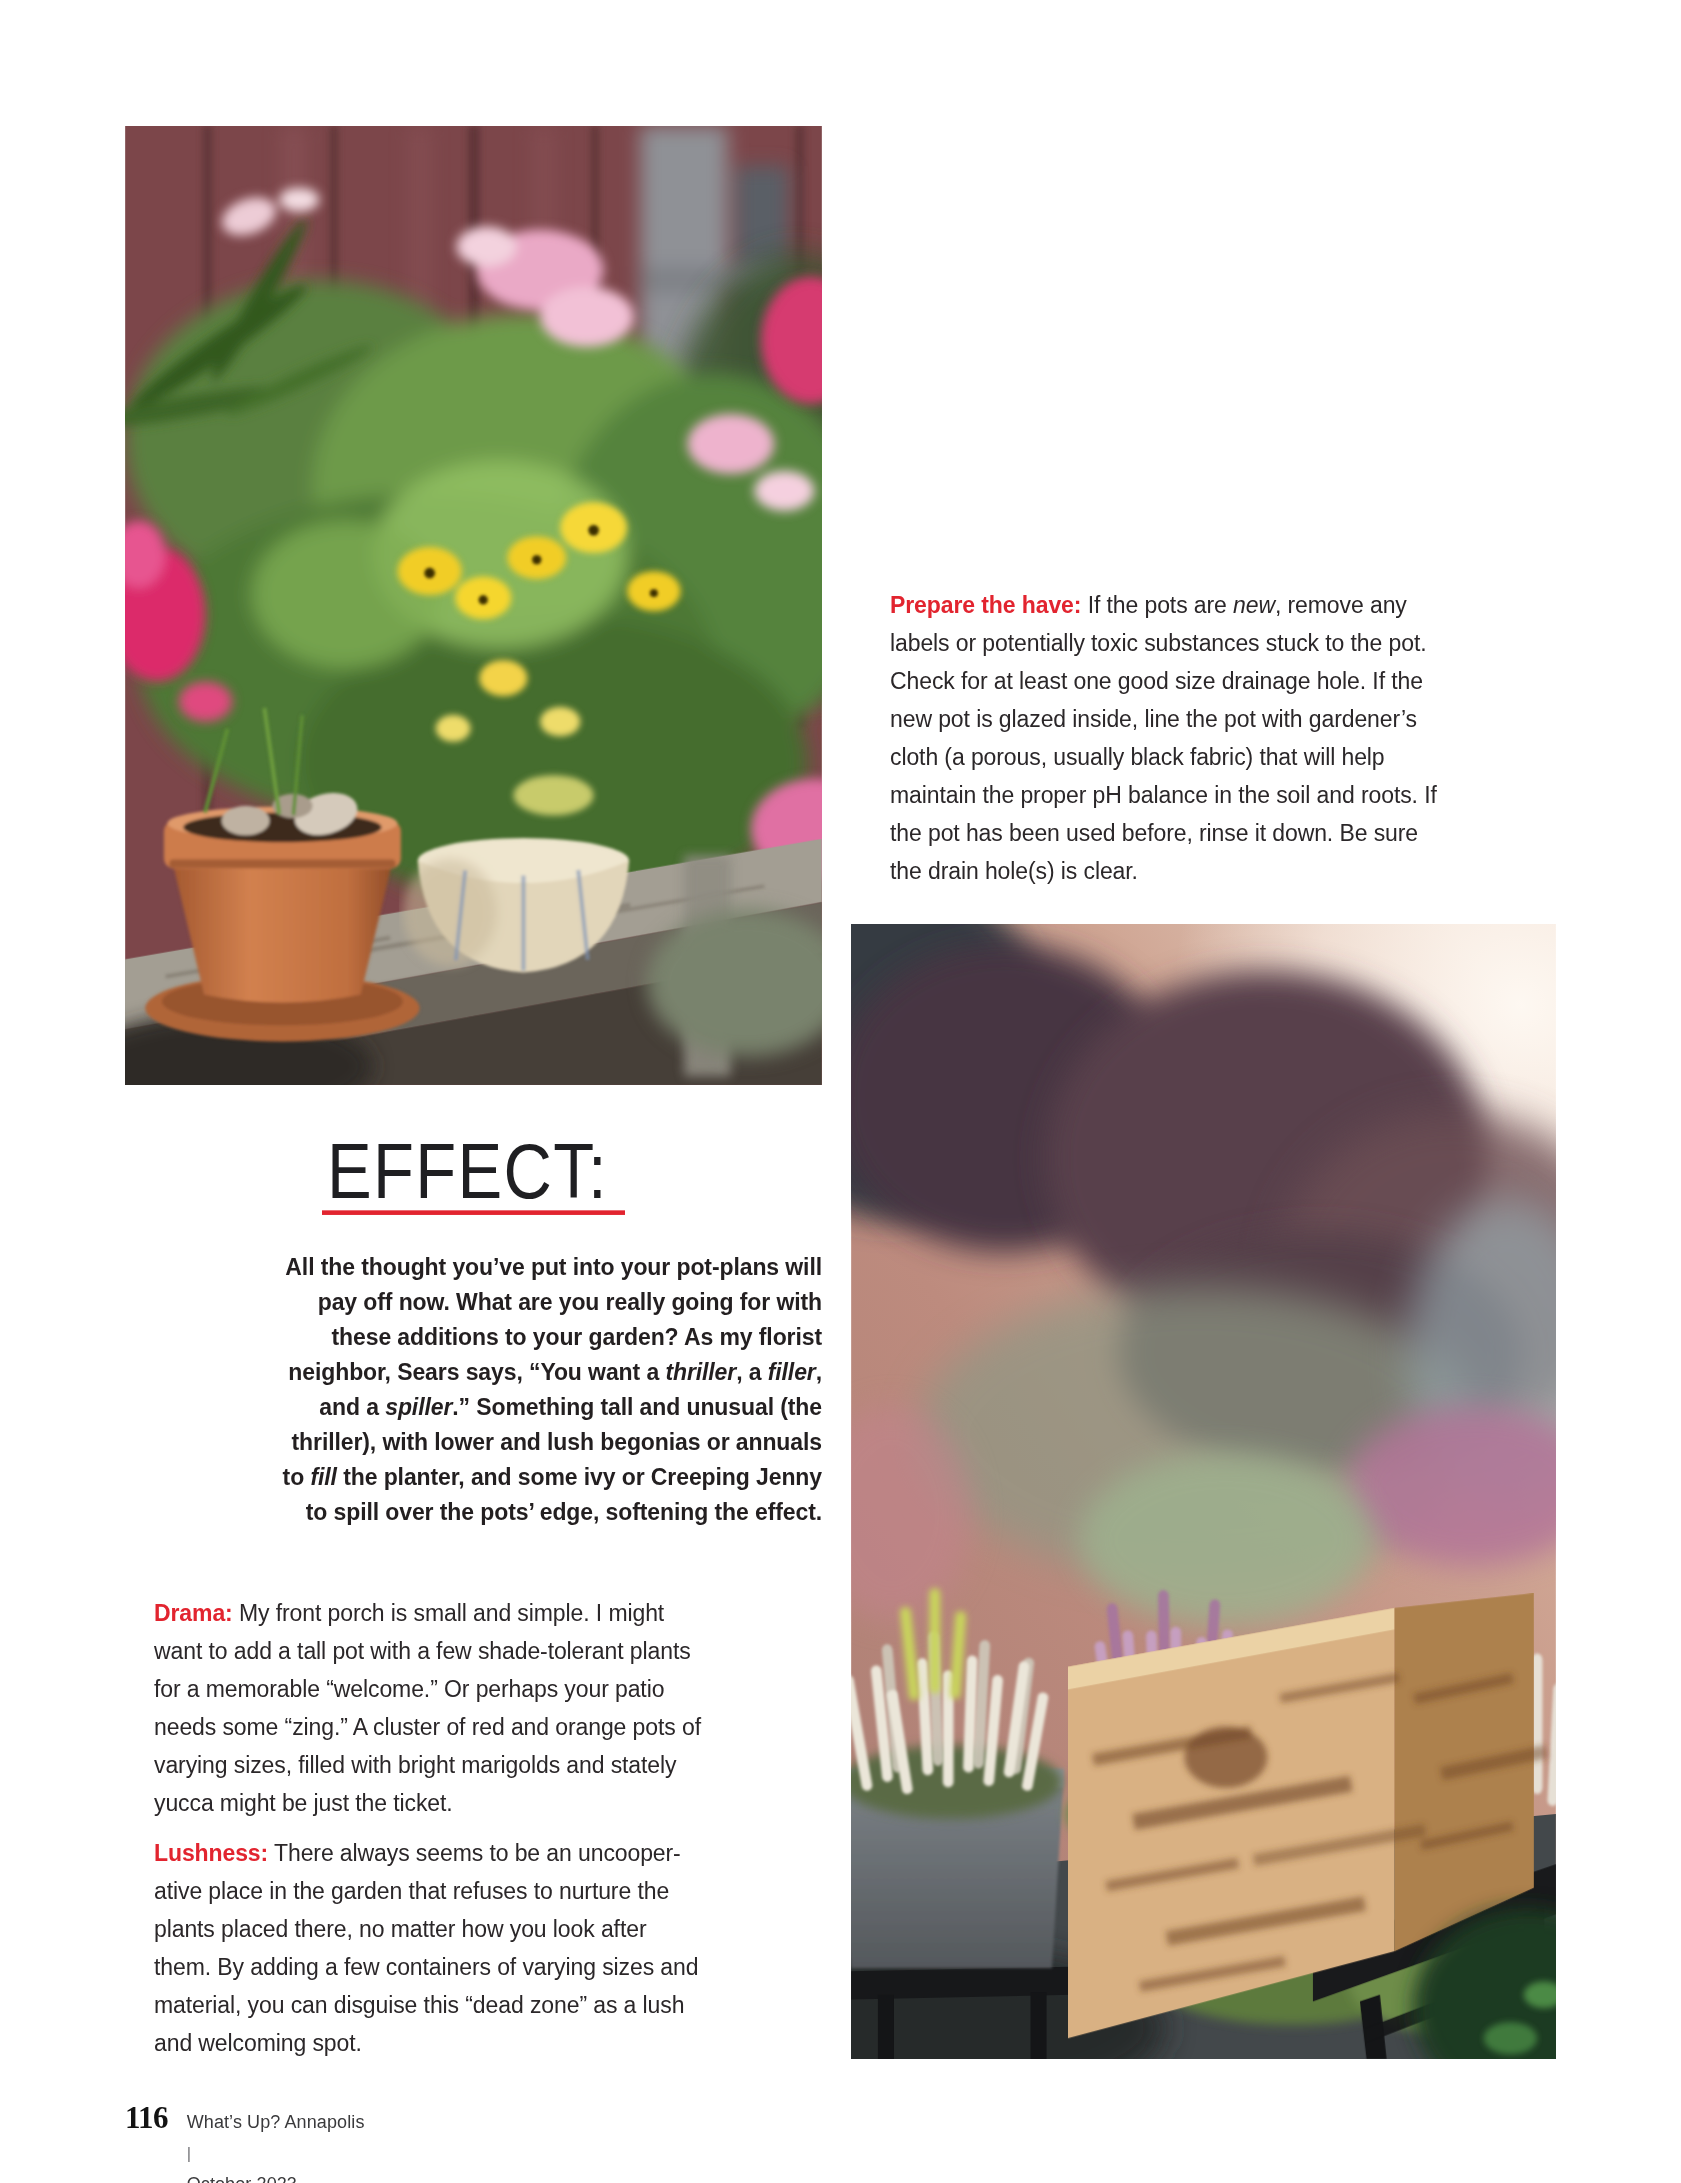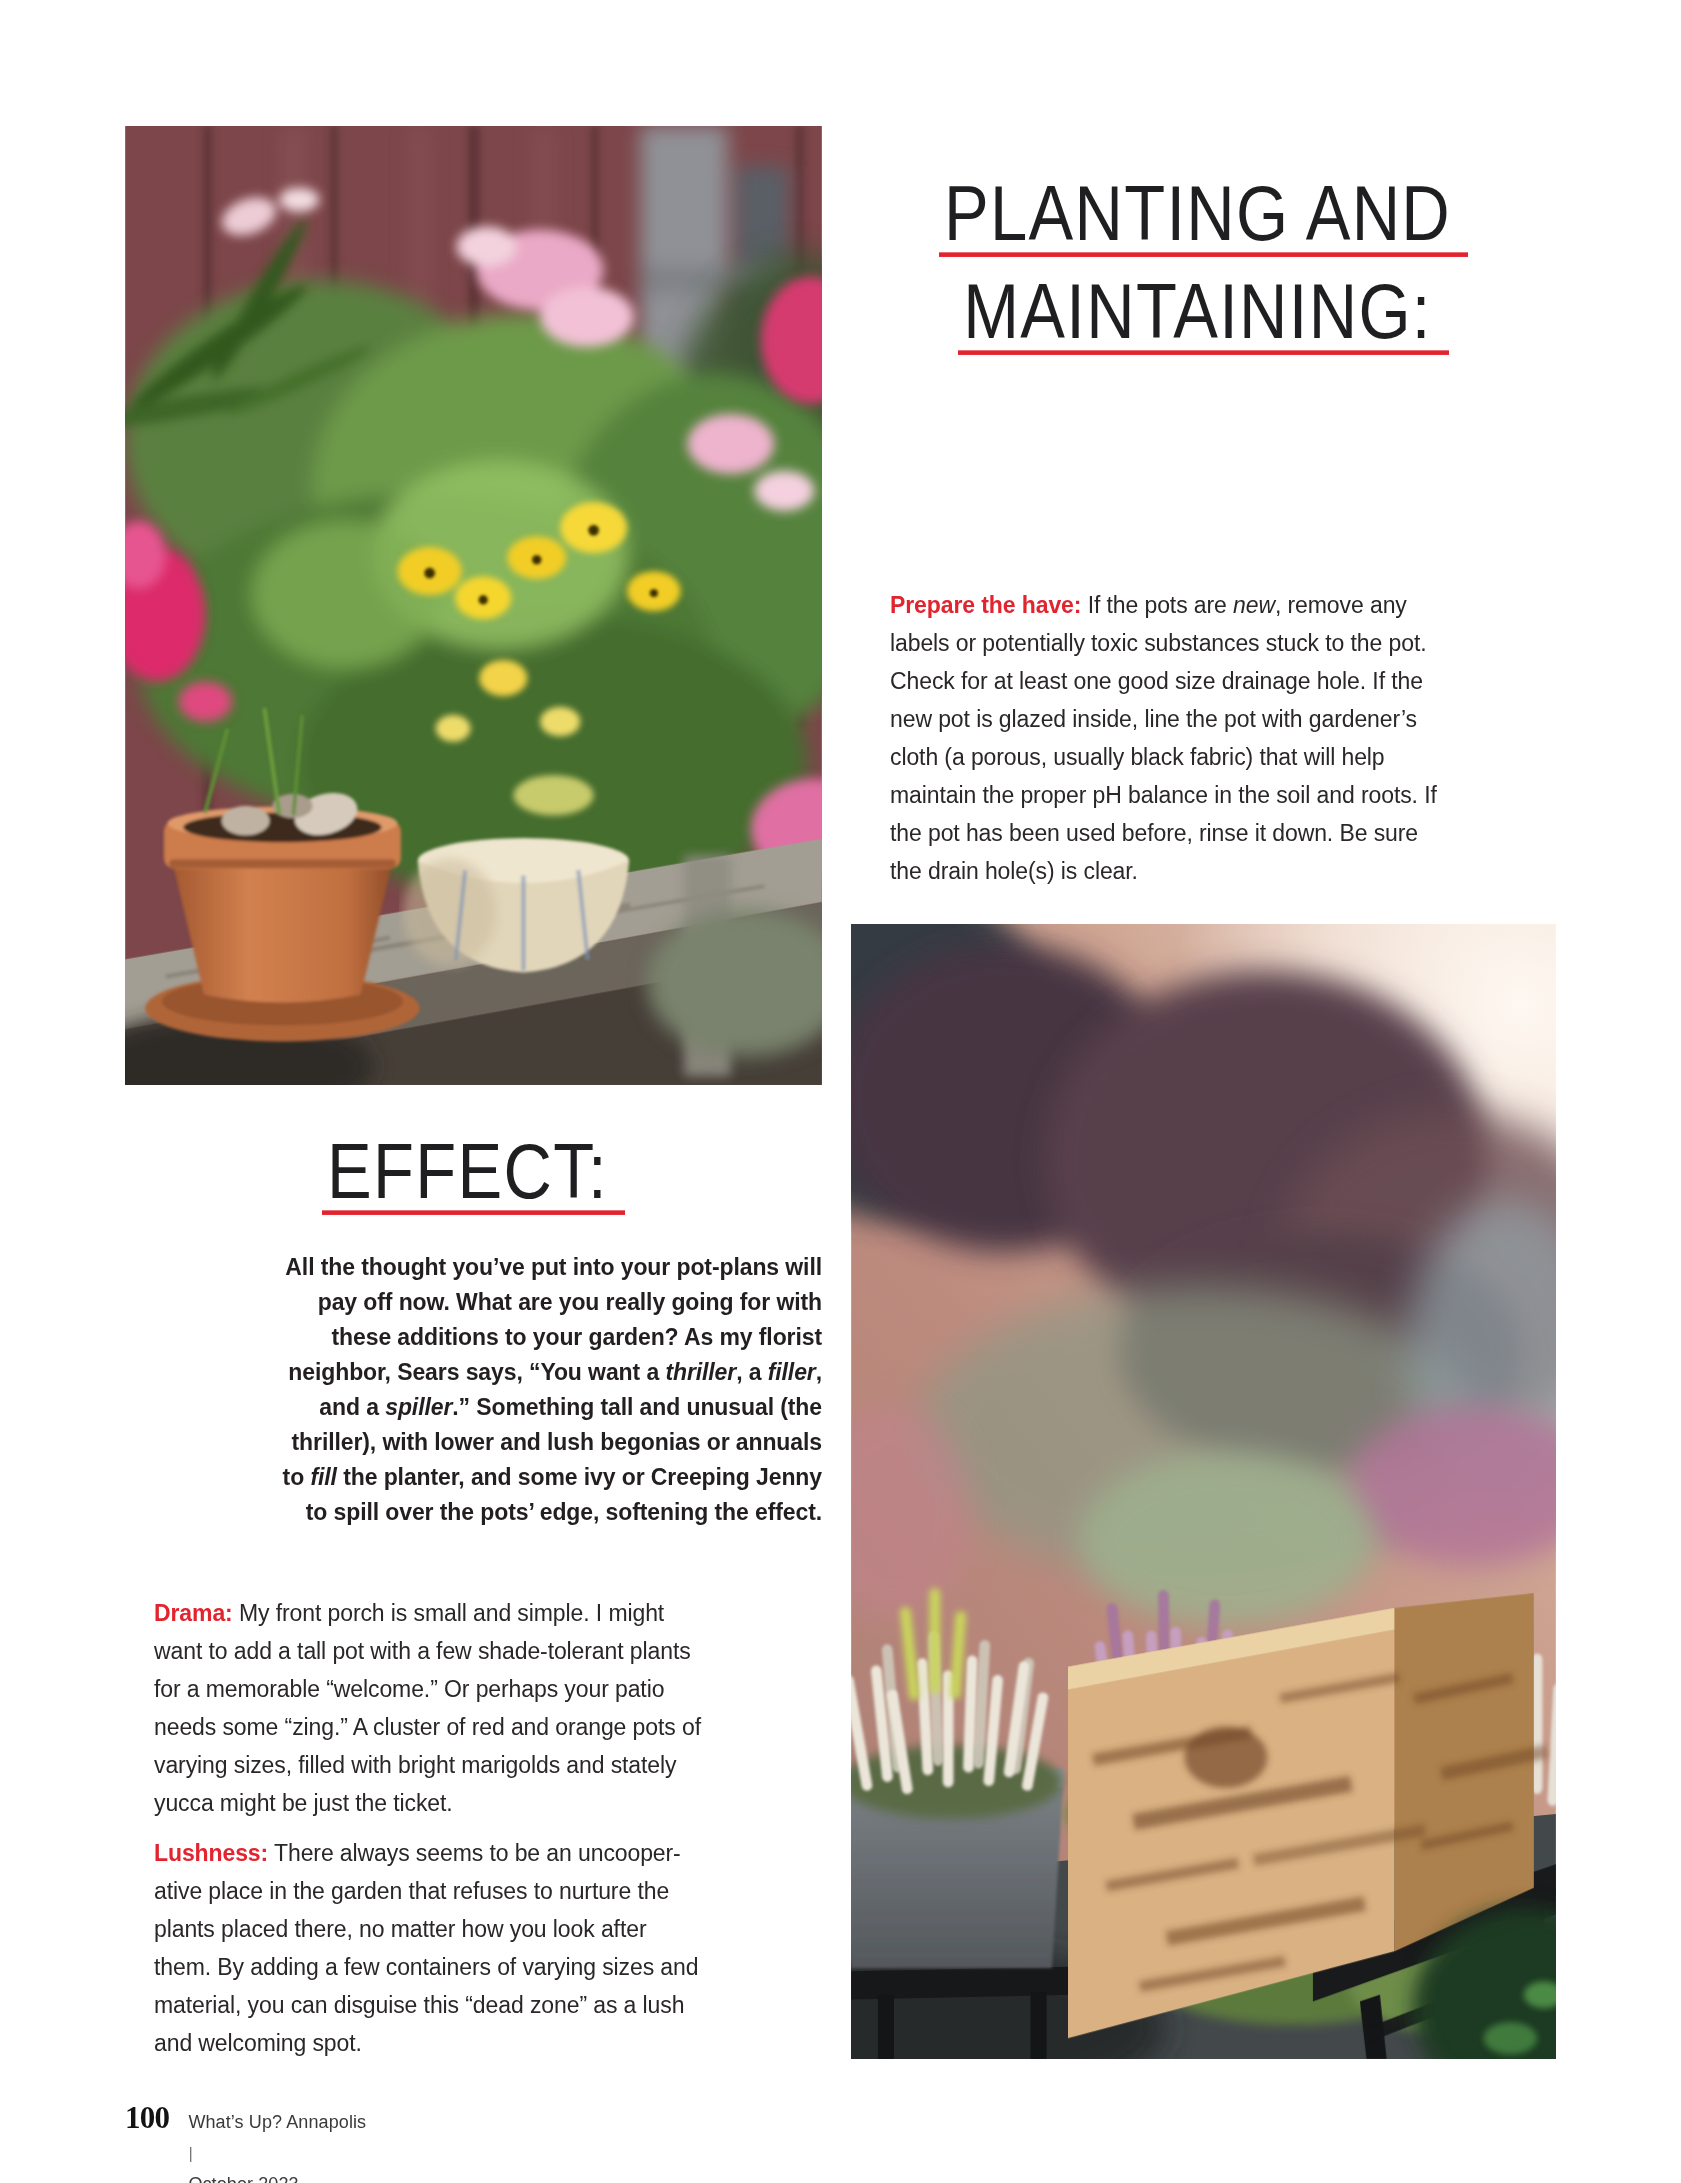--- a/index.html
+++ b/index.html
@@ -217,24 +217,20 @@
         <ellipse cx="595" cy="1098" rx="158" ry="34" fill="#efe6cf"></ellipse>
         <path d="M437,1098 Q450,1255 595,1265 Q740,1255 753,1098 Q595,1165 437,1098 Z" fill="#e2d6ba"></path>
         <ellipse cx="485" cy="1175" rx="70" ry="80" fill="#c9ba9b" opacity="0.55" filter="url(#a_b8)"></ellipse>
         <rect x="505" y="1112" width="6" height="135" fill="#7d93b8" opacity="0.65" transform="rotate(6 505 1112)"></rect>
         <rect x="592" y="1120" width="6" height="142" fill="#7d93b8" opacity="0.65"></rect>
         <rect x="674" y="1112" width="6" height="135" fill="#7d93b8" opacity="0.65" transform="rotate(-6 674 1112)"></rect>
       </g>
     </svg>
   </div>
 
-  <div class="heading h-right">
-    <div class="hl-row"><span class="hline">PLANTING AND</span></div>
-    <div class="hl-row"><span class="hline">MAINTAINING:</span></div>
-  </div>
 
 
   <div class="para para-prepare">
     <span class="lead">Prepare the have:</span>
     <span>If the pots are <i>new</i>, remove any<br>labels or potentially toxic substances stuck to the pot.<br>Check for at least one good size drainage hole. If the<br>new pot is glazed inside, line the pot with gardener’s<br>cloth (a porous, usually black fabric) that will help<br>maintain the proper pH balance in the soil and roots. If<br>the pot has been used before, rinse it down. Be sure<br>the drain hole(s) is clear.</span>
   </div>
 
   <div class="photo photo-br">
     <svg viewBox="0 0 1053 1696" width="705" height="1135" aria-hidden="true">
       <defs>
@@ -428,21 +424,21 @@
     <span class="lead">Drama:</span>
     <span>My front porch is small and simple. I might<br>want to add a tall pot with a few shade-tolerant plants<br>for a memorable “welcome.” Or perhaps your patio<br>needs some “zing.” A cluster of red and orange pots of<br>varying sizes, filled with bright marigolds and stately<br>yucca might be just the ticket.</span>
   </div>
 
   <div class="para para-lushness">
     <span class="lead">Lushness:</span>
     <span>There always seems to be an uncooper-<br>ative place in the garden that refuses to nurture the<br>plants placed there, no matter how you look after<br>them. By adding a few containers of varying sizes and<br>material, you can disguise this “dead zone” as a lush<br>and welcoming spot.</span>
   </div>
 
   <div class="footer">
-    <span class="page-num">100</span>
+    <span class="page-num">116</span>
     <span class="meta">
       <span>What’s Up? Annapolis</span>
       <span class="sep">|</span>
       <span>October 2023</span>
       <span class="sep">|</span>
       <span>whatsupmag.com</span>
     </span>
   </div>
 
 </div>

